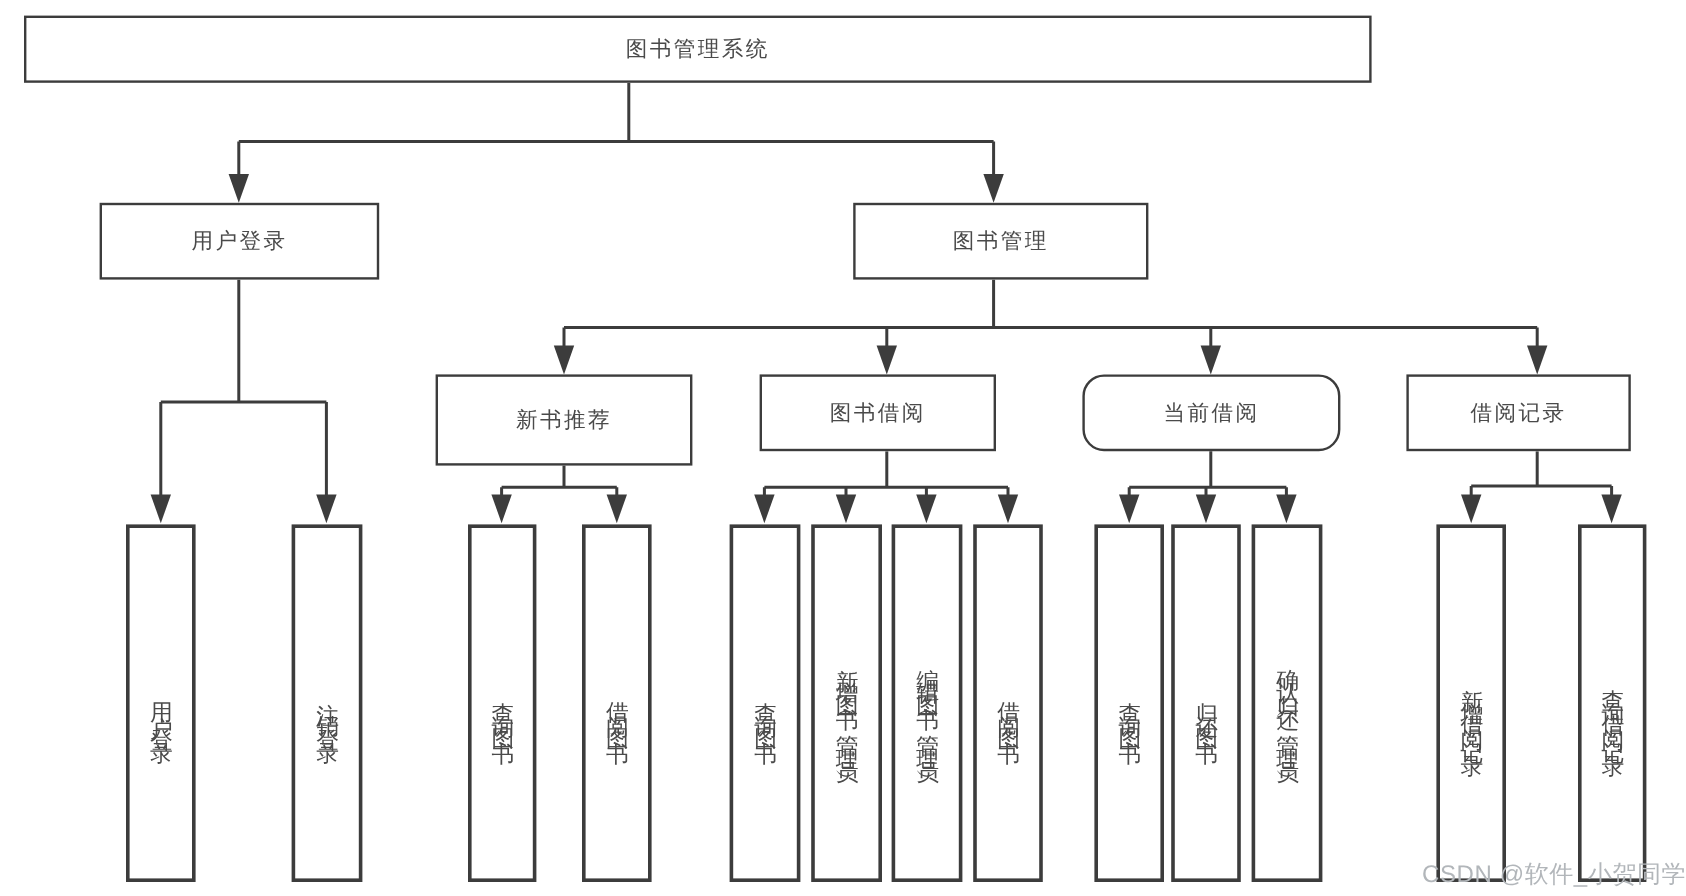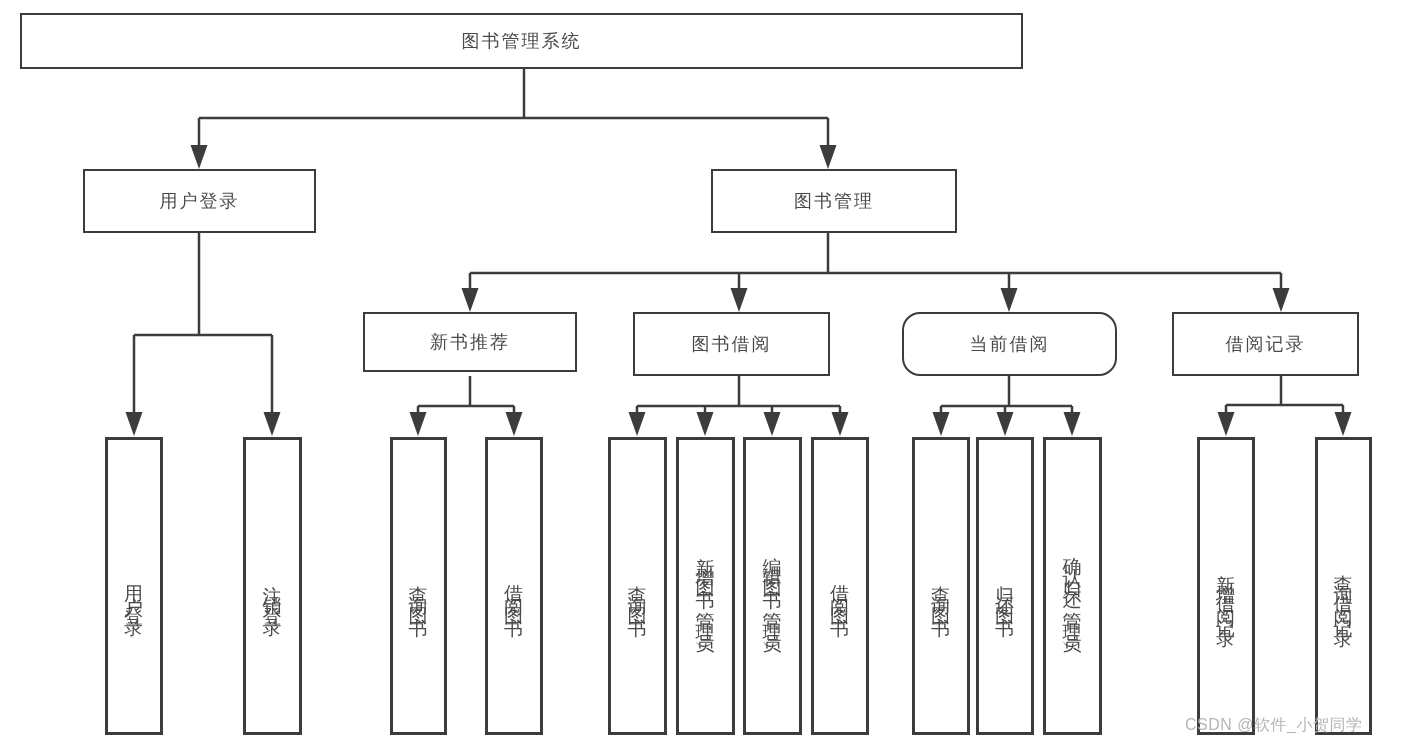--- a/index.html
+++ b/index.html
@@ -39,21 +39,21 @@
     text-orientation:mixed;
     font-size:19px;
     line-height:1;
     letter-spacing:11px;
     padding-top:11px; 
     color:var(--text);
   }
   .watermark{
     position:absolute;
     left:1185px;top:715px;
-    font-size:16px;
+    font-size:20px;
     color:var(--watermark);
     letter-spacing:0.5px;
     white-space:nowrap;
     z-index:5;
   }
 </style>
 </head>
 <body>
 
 <div class="canvas">
@@ -101,32 +101,32 @@
       <polygon points="1063.5,412 1080.5,412 1072,436"></polygon>
     </g>
 
     <g>
       <path d="M1281 376 V405 M1226 405 H1343 M1226 405 V415 M1343 405 V415"></path>
       <polygon points="1217.5,412 1234.5,412 1226,436"></polygon>
       <polygon points="1334.5,412 1351.5,412 1343,436"></polygon>
     </g>
   </svg>
 
-  <div class="box" style="left:20px;top:13px;width:1003px;height:56px;">
+  <div class="box" style="left:20px;top:13px;width:1123px;height:56px;">
     <span>图书管理系统</span>
   </div>
 
   <div class="box" style="left:83px;top:169px;width:233px;height:64px;">
     <span>用户登录</span>
   </div>
   <div class="box" style="left:711px;top:169px;width:246px;height:64px;">
     <span>图书管理</span>
   </div>
 
-  <div class="box" style="left:363px;top:312px;width:214px;height:60px;">
+  <div class="box" style="left:363px;top:312px;width:214px;height:76px;">
     <span>新书推荐</span>
   </div>
   <div class="box" style="left:633px;top:312px;width:197px;height:64px;">
     <span>图书借阅</span>
   </div>
   <div class="box" style="left:902px;top:312px;width:215px;height:64px;border-radius:18px;">
     <span>当前借阅</span>
   </div>
   <div class="box" style="left:1172px;top:312px;width:187px;height:64px;">
     <span>借阅记录</span>

